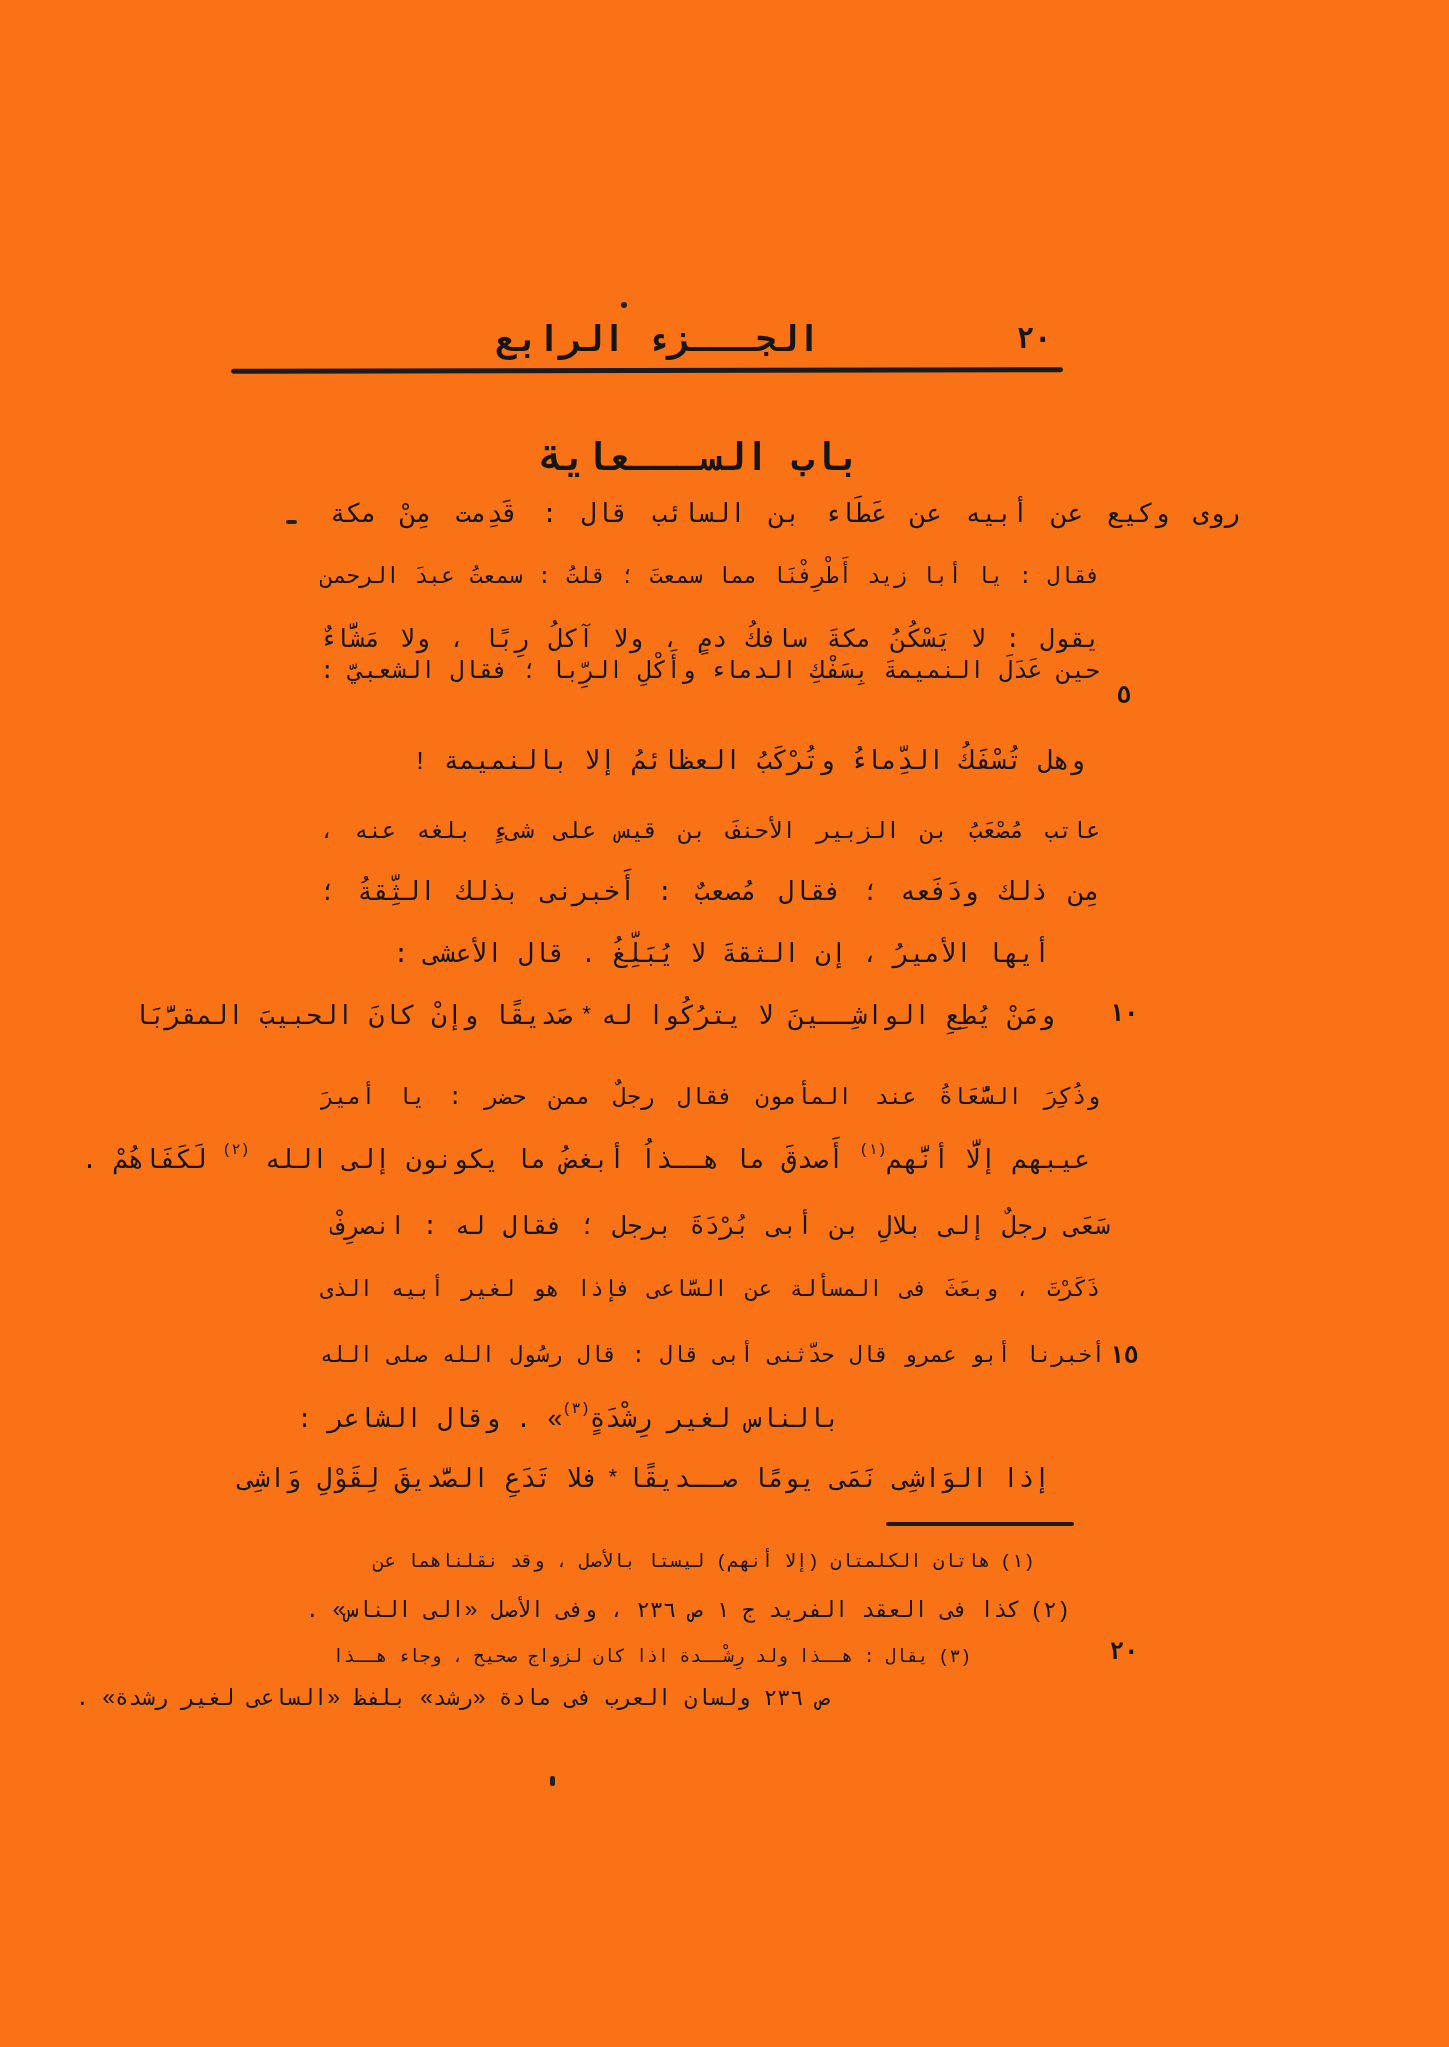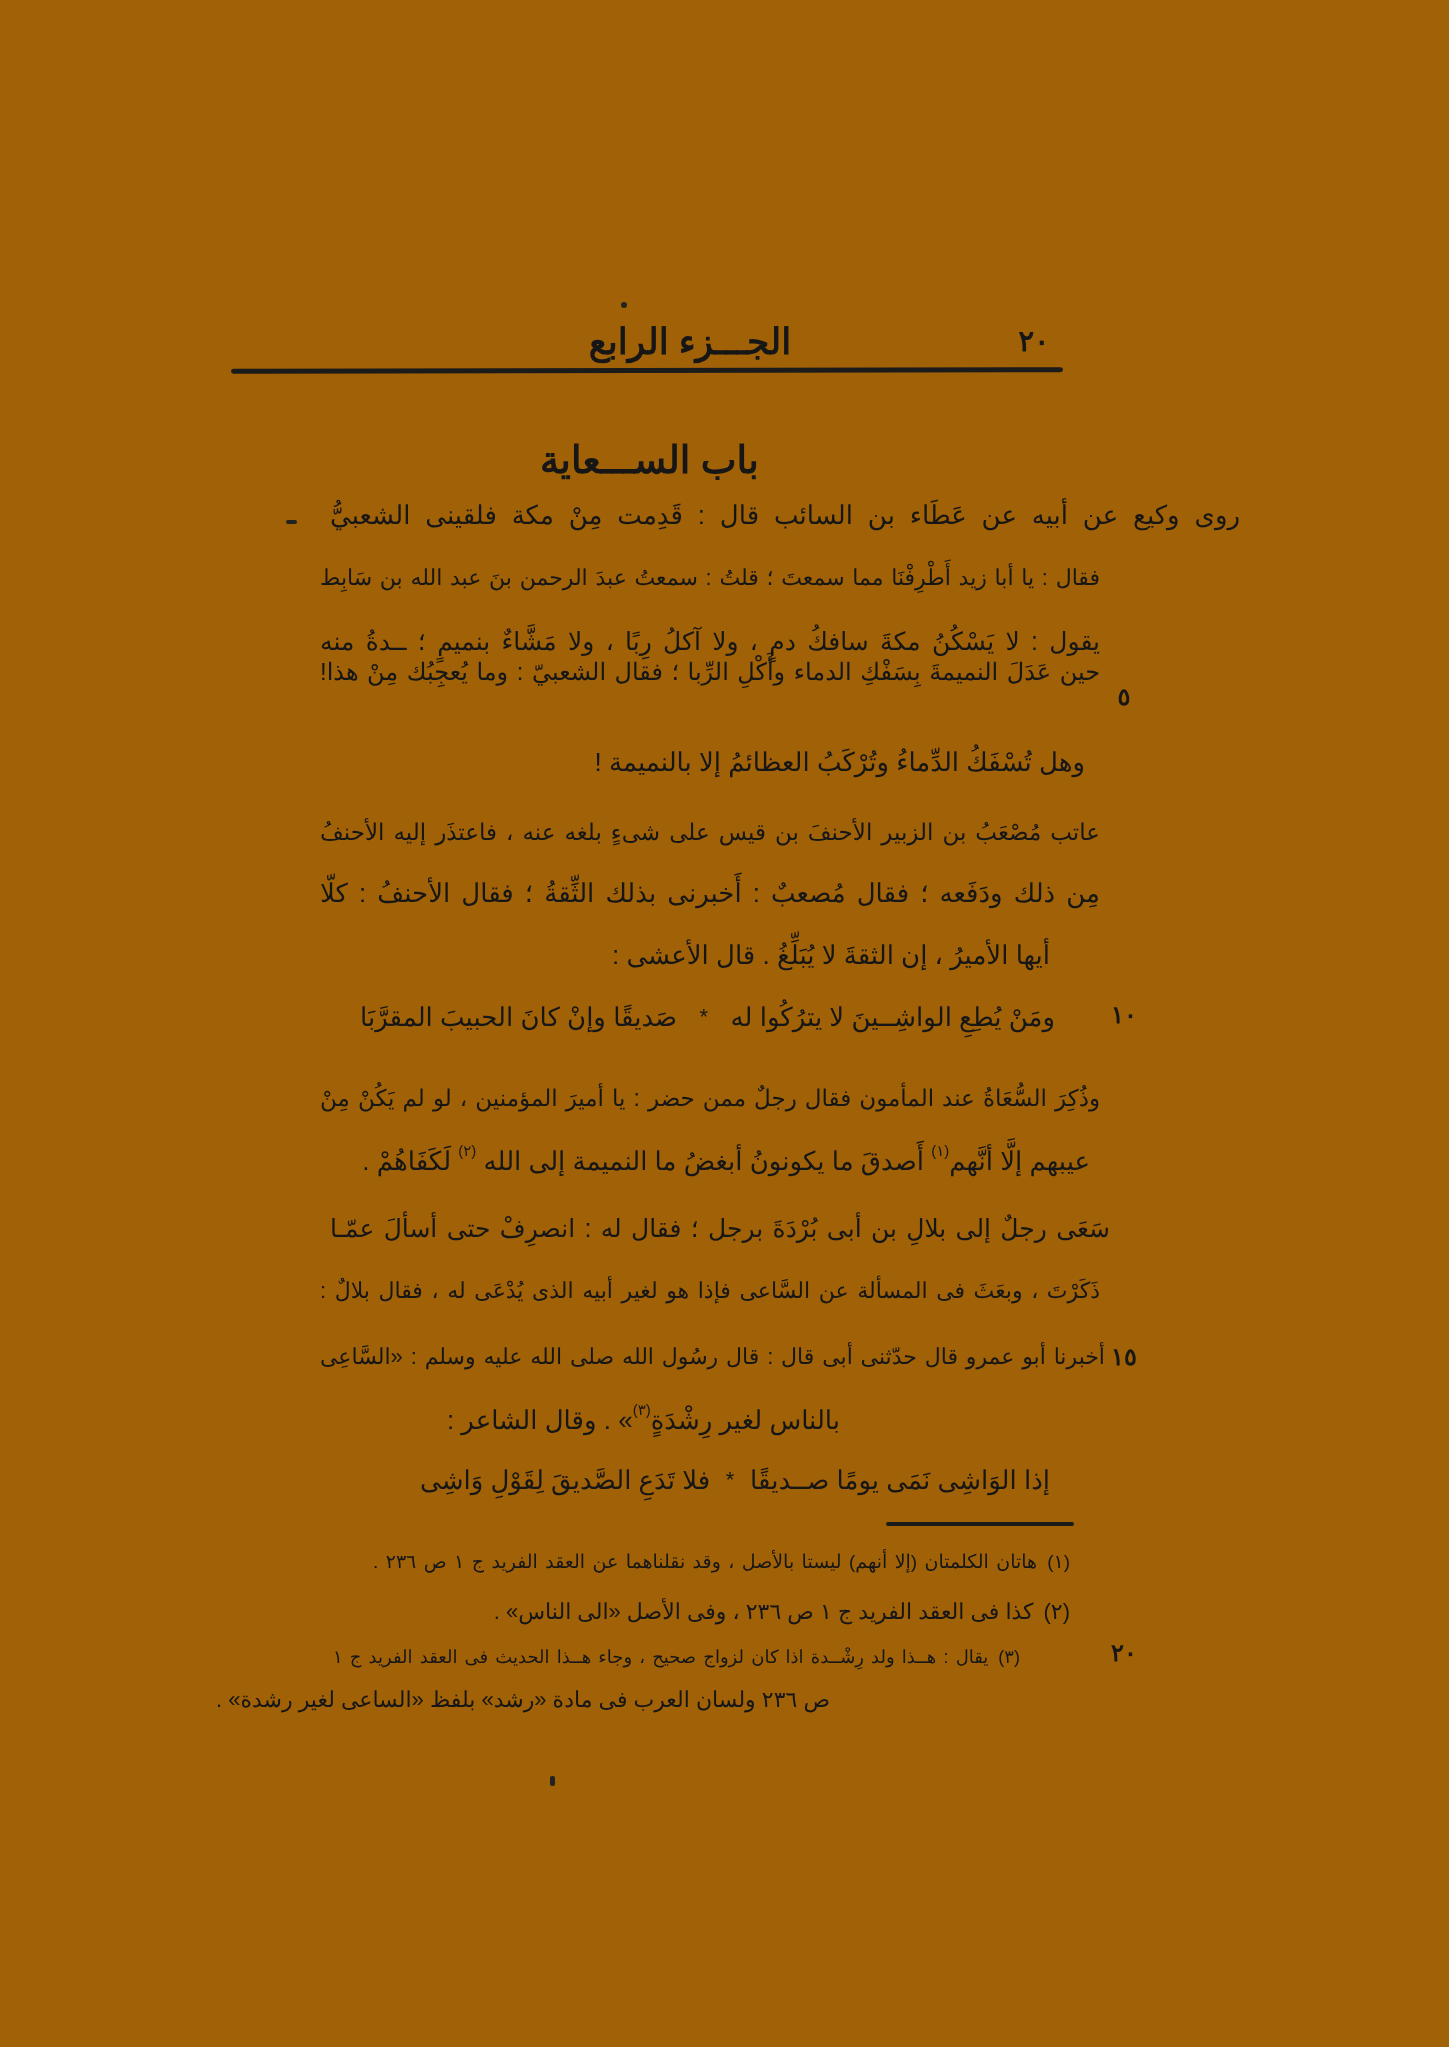--- a/index.html
+++ b/index.html
@@ -1,22 +1,22 @@
 <!DOCTYPE html>
 <html lang="ar" dir="rtl"><head>
 <meta charset="utf-8">
 <style>
   html,body{margin:0;padding:0;background:#e8e8e4;}
   #page{
     position:relative;
     width:1449px;height:2047px;
     margin:0 auto;
-    background:#a16207;
+    background:#f97316;
     color:#161616;
-    font-family:Liberation Sans, sans-serif;
+    font-family:Liberation Mono, monospace;
     direction:rtl;
     overflow:hidden;
   }
   .abs{position:absolute;}
   .running-title{
     height:58px;line-height:58px;
     font-size:36px;font-weight:700;
     text-align:center;white-space:nowrap;
   }
   .page-number{
@@ -108,21 +108,21 @@
   <div class="abs bline" style="right:399px;top:927px;">أيها الأميرُ ، إن الثقةَ لا يُبَلِّغُ . قال الأعشى :</div>
 
   <div class="abs poem" style="left:360px;top:989px;width:695px;">
     <span>ومَنْ يُطِعِ الواشِــينَ لا يترُكُوا له</span>
     <span class="star">*</span>
     <span>صَديقًا وإنْ كانَ الحبيبَ المقرَّبَا</span>
   </div>
 
   <div class="abs bline just" style="left: 320px; top: 1070px; width: 780px; font-size: 23px;">وذُكِرَ السُّعَاةُ عند المأمون فقال رجلٌ ممن حضر : يا أميرَ المؤمنين ، لو لم يَكُنْ مِنْ</div>
   <div class="abs bline" style="right:359px;top:1133px;">
-    <span>عيبهم إلَّا أنَّهم</span><span class="fnref">(١)</span><span> أَصدقَ ما يكونونُ أبغضُ ما النميمة إلى الله </span><span class="fnref">(٢)</span><span> لَكَفَاهُمْ .</span>
+    <span>عيبهم إلَّا أنَّهم</span><span class="fnref">(١)</span><span> أَصدقَ ما هــذاُ أبغضُ ما يكونون إلى الله </span><span class="fnref">(٢)</span><span> لَكَفَاهُمْ .</span>
   </div>
 
   <div class="abs bline just" style="left: 320px; top: 1200px; width: 780px; font-size: 25px; margin-left: 10px;">سَعَى رجلٌ إلى بلالِ بن أبى بُرْدَةَ برجل ؛ فقال له : انصرِفْ حتى أسألَ عمّـا</div>
   <div class="abs bline just" style="left: 320px; top: 1263px; width: 780px; font-size: 22px;">ذَكَرْتَ ، وبعَثَ فى المسألة عن السَّاعى فإذا هو لغير أبيه الذى يُدْعَى له ، فقال بلالٌ :</div>
   <div class="abs bline just" style="left: 320px; top: 1329px; width: 785px; font-size: 22px;">أخبرنا أبو عمرو قال حدّثنى أبى قال : قال رسُول الله صلى الله عليه وسلم : «السَّاعِى</div>
   <div class="abs bline" style="right:609px;top:1392px;">
     <span>بالناس لغير رِشْدَةٍ</span><span class="fnref">(٣)</span><span>» . وقال الشاعر :</span>
   </div>
 
   <div class="abs poem" style="left:420px;top:1452px;width:630px;">

